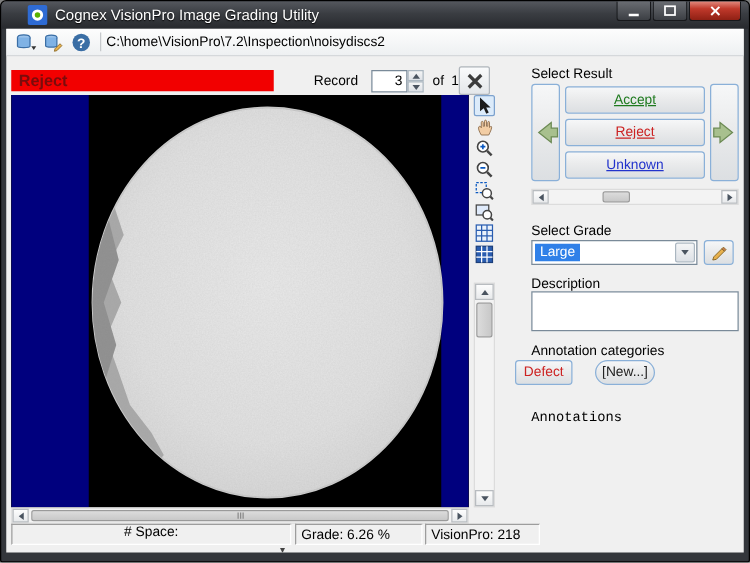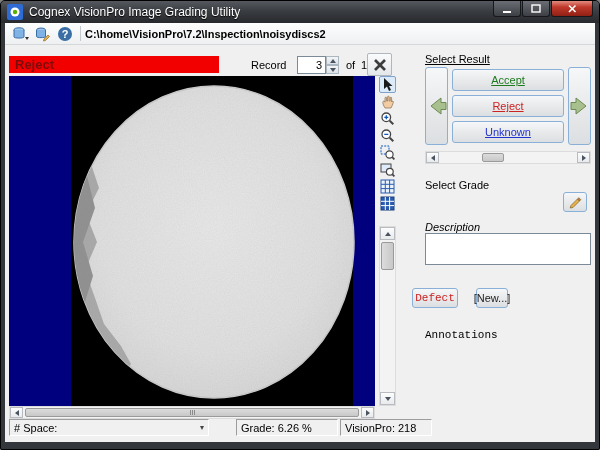--- a/index.html
+++ b/index.html
@@ -3,38 +3,38 @@
 <meta charset="utf-8">
 <style>
   * { margin:0; padding:0; box-sizing:border-box; font-family:"Liberation Sans", sans-serif; }
   html,body { background:#808080; }
   .window { position:relative; width:600px; height:450px; background:#33363b;
             border:1px solid #000; border-radius:5px 5px 2px 2px; overflow:hidden; }
 
   
   .titlebar { position:absolute; left:0; top:0; right:0; height:22px;
               background:linear-gradient(#55585e,#3a3d42 45%,#27292d);
-              display:flex; align-items:center; padding-left:6px; gap:6px; }
+              display:flex; align-items:center; padding-left:21px; gap:6px; }
   .title-text { color:#fff; font-size:12px; text-shadow:0 1px 1px #000; white-space:nowrap; }
   .caption-buttons { position:absolute; top:0; right:6px; display:flex; }
   .cap-btn { width:28px; height:16px; margin-left:1px; border:1px solid #17181b; border-top:none;
              border-radius:0 0 3px 3px; background:linear-gradient(#6a6d73,#3c3f44);
              display:flex; align-items:center; justify-content:center; }
   .cap-btn.close { width:42px; background:linear-gradient(#e28b7f,#c0392b 40%,#8f2014); }
 
   
   .body { position:absolute; left:4px; top:22px; right:4px; bottom:7px; background:#f0f0f0; overflow:hidden; }
 
   
   .toolbar { position:absolute; left:0; top:0; right:0; height:22px;
              background:linear-gradient(#fdfdfd,#eef0f2); border-bottom:1px solid #d5d8db;
              display:flex; align-items:center; padding:0 5px; }
   .tb-btn { width:22px; height:19px; display:flex; align-items:center; justify-content:center; border:1px solid transparent; border-radius:2px; }
   .tb-sep { width:1px; height:15px; background:#c6c9cc; margin:0 4px; }
-  .tb-path { font-size:11px; color:#000; white-space:nowrap;font-weight:bold; }
+  .tb-path { font-size:11px; color:#000; white-space:nowrap; }
 
   
   .banner { position:absolute; left:4px; top:33px; width:210px; height:17px; display:flex; align-items:center;
             padding-left:6px; font-size:13px; font-weight:bold; }
   .lbl { position:absolute; font-size:11px; color:#000; white-space:nowrap; }
   .spinbox { position:absolute; left:292px; top:33px; width:42px; height:18px; display:flex; }
   .spin-val { width:29px; height:18px; background:#fff; border:1px solid #7a8a99; font-size:11px;
               display:flex; align-items:center; justify-content:flex-end; padding-right:3px; }
   .spin-btns { width:13px; display:flex; flex-direction:column; }
   .spin-btn { flex:1; border:1px solid #aab6c0; background:linear-gradient(#f4f5f6,#dde1e6);
@@ -291,35 +291,35 @@
         <span class="grip-line"></span>
           <span class="grip-line"></span>
           <span class="grip-line"></span>
       </div>
       <div class="arrow" style="right:0;">
           <span class="tri-right"></span>
         </div>
     </div>
 
     <div class="statusbar">
-      <div class="status-panel" style="left:0;width:200px;">
+      <div class="status-panel" style="left:0;width:224px;flex-direction:column;">
         <span># Space:</span>
         <span style="margin-left:auto;font-size:8px;color:#444;">▾</span>
       </div>
       <div class="status-panel" style="left:227px;width:102px;">
         <span>Grade:</span>
         <span>6.26 %</span>
       </div>
       <div class="status-panel" style="left:331px;width:92px;">
         <span>VisionPro:</span>
         <span>218</span>
       </div>
     </div>
 
-    <span class="lbl" style="left:420px;top:30px;text-decoration:underline;">Select Result</span>
+    <span class="lbl" style="left:420px;top:30px;">Select Result</span>
 
     <div class="btn nav-btn" style="left:420px;">
       <svg width="20" height="26">
           <path d="M14,5 L4,13 L14,21 L14,16.5 L19,16.5 L19,9.5 L14,9.5 Z" fill="#a8c08e" stroke="#6c8a54" stroke-width="1"></path>
         </svg>
     </div>
     <div class="btn result-btn" style="top: 46px; color: rgb(30, 122, 30);">Accept</div>
     <div class="btn result-btn" style="top: 72px; color: rgb(204, 34, 34);">Reject</div>
     <div class="btn result-btn" style="top: 98px; color: rgb(34, 51, 204);">Unknown</div>
     <div class="btn nav-btn" style="left:563px;">
@@ -332,29 +332,36 @@
       <div class="arrow" style="left:0;">
           <span class="tri-left"></span>
         </div>
       <div class="thumb" style="left:56px;width:22px;"></div>
       <div class="arrow" style="right:0;">
           <span class="tri-right"></span>
         </div>
     </div>
 
     <span class="lbl" style="left:420px;top:156px;">Select Grade</span>
+    <div class="combo">
+      <span class="combo-sel" style="background:#2f80e8;">Large</span>
+      <div class="combo-arrow">
+          <span class="tri-down"></span>
+        </div>
+    </div>
     <div class="btn edit-btn">
       <svg width="14" height="14">
           <path d="M3,10.5 L9.5,4 L11.5,6 L5,12.5 L2.2,13 Z" fill="#e8b14d" stroke="#8a6a2a" stroke-width="0.8"></path>
           <path d="M9.5,4 L11.5,6 L12.8,4.7 L10.8,2.7 Z" fill="#c97c4a" stroke="#8a6a2a" stroke-width="0.8"></path>
         </svg>
     </div>
 
-    <span class="lbl" style="left:420px;top:198px;font-style:italic;">Description</span>
+    <span class="lbl" style="left:420px;top:198px;">Description</span>
     <div class="desc-box"></div>
 
-    <div class="btn cat-btn" style="left: 407px; width: 46px; color: rgb(204, 34, 34); font-family: Liberation Mono, monospace;">Defect</div>
-    <div class="btn cat-btn" style="left: 471px; width: 32px; color: rgb(34, 34, 34);">[New...]</div>
+    <span class="lbl" style="left:420px;top:252px;">Annotation categories</span>
+    <div class="btn cat-btn" style="left: 407px; width: 46px; color: rgb(204, 34, 34);">Defect</div>
+    <div class="btn cat-btn" style="left: 471px; width: 48px; color: rgb(34, 34, 34); border-radius: 10px;">[New...]</div>
 
     <span class="lbl" style="left:420px;top:306px;font-family:Liberation Mono, monospace;">Annotations</span>
 
   </div>
 </div>
 
 </body></html>

